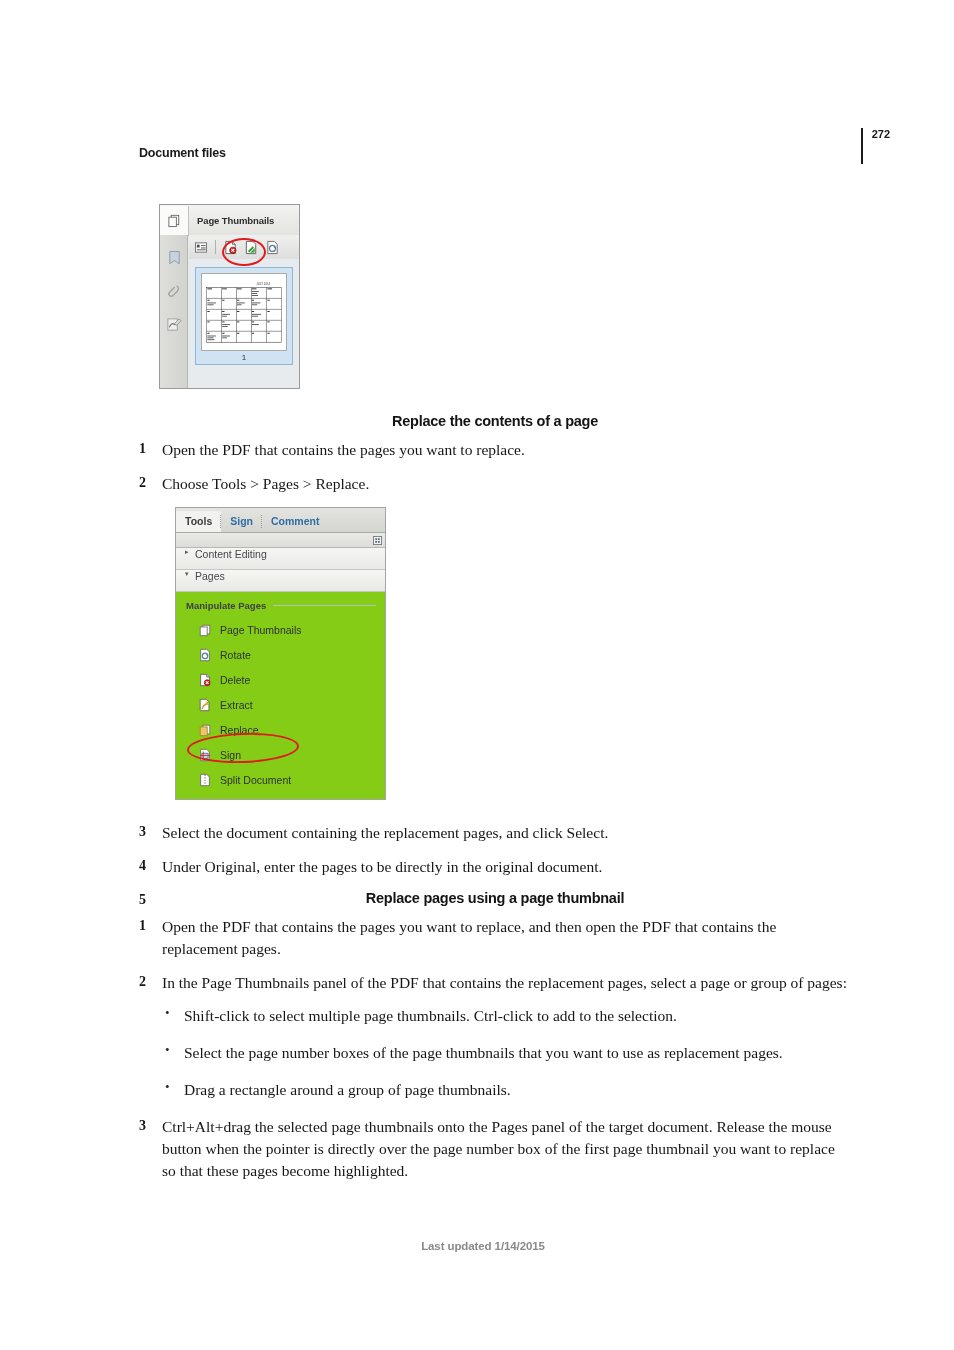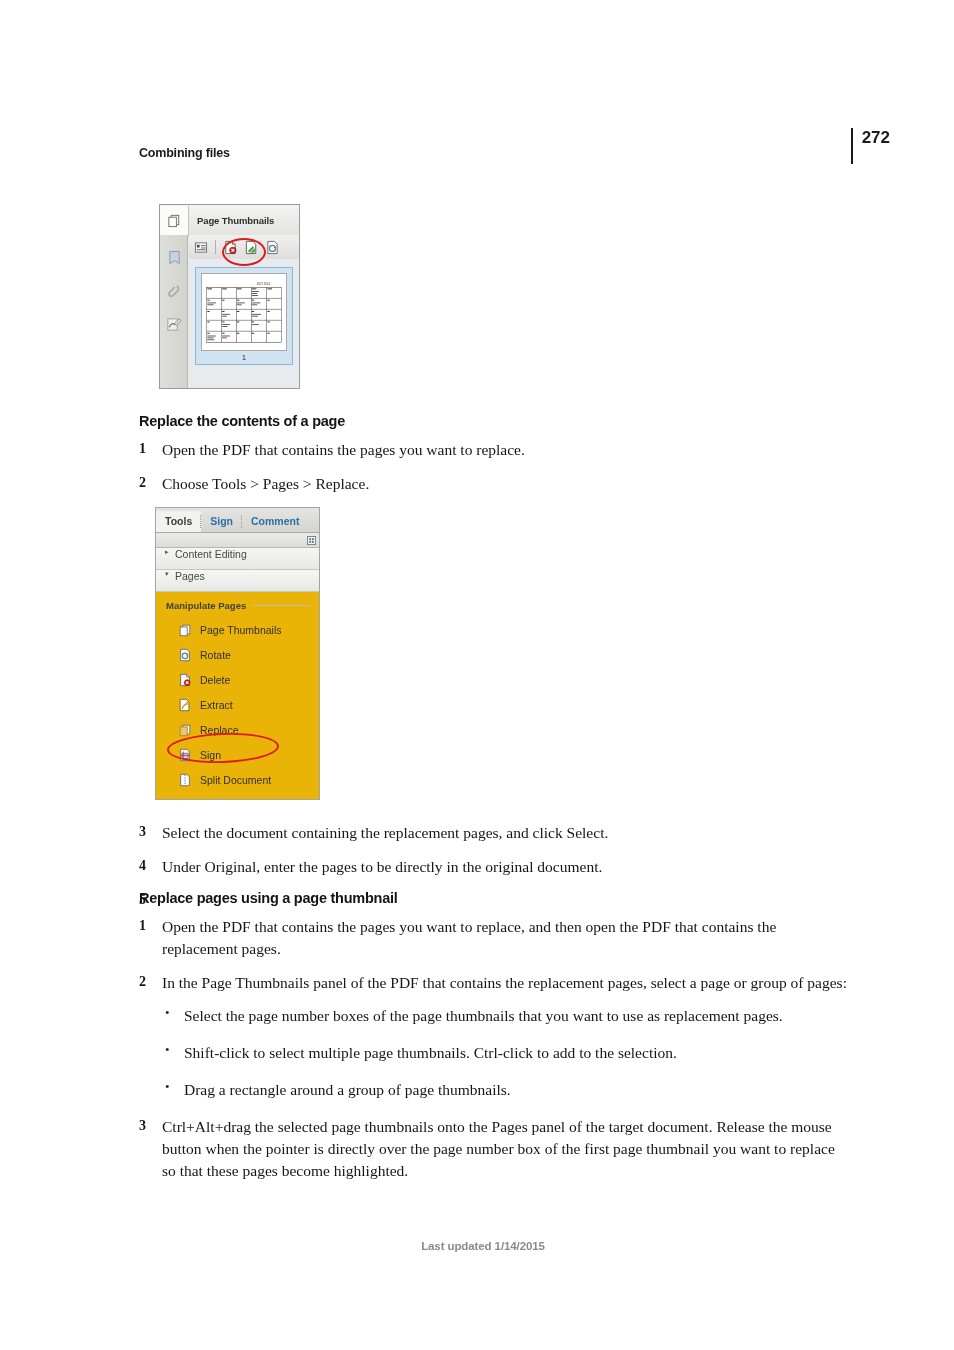--- a/index.html
+++ b/index.html
@@ -43,41 +43,42 @@
     height: 36px;
   }
   .header-rule {
     width: 2px;
     background: #1a1a1a;
     margin-right: 9px;
   }
   .header-pageno {
     font-family: "Liberation Sans", sans-serif;
     font-weight: bold;
-    font-size: 17px;
+    font-size: 11px;
     color: #1a1a1a;
     line-height: 1;
     padding-top: 1px;
   }
 
   
   .content {
     position: absolute;
     left: 139px;
     top: 200px;
     width: 712px;
   }
 
   h2.section-heading {
     font-family: "Liberation Sans", sans-serif;
     font-size: 14.5px;
     font-weight: bold;
     letter-spacing: -0.25px;
     color: #141414;
     margin: 0 0 10px 0;
+    text-align: center;
   }
   .heading-spacer-top { margin-top: 26px; }
 
   ol.steps {
     list-style: none;
     margin: 0;
     padding: 0;
   }
   ol.steps > li {
     position: relative;
@@ -231,22 +232,22 @@
   #fig1-circle {
     left: 62px;
     top: 33px;
     width: 40px;
     height: 24px;
   }
 
   
   .fig2 {
     position: relative;
-    width: 165px;
-    margin: 6px 0 22px 16px;
+    width: 211px;
+    margin: 6px 0 22px 36px;
     background: #f4f4f2;
     border: 1px solid #a4a4a0;
     box-sizing: border-box;
   }
   .fig2-tabs {
     display: flex;
     align-items: flex-end;
     height: 24px;
     background: linear-gradient(#e4e4e1,#d4d4d0);
     border-bottom: 1px solid #a9a9a5;
@@ -295,21 +296,21 @@
     background: linear-gradient(#f6f6f4,#e8e8e5);
     border-bottom: 1px solid #c6c6c2;
   }
   .acc-tri {
     width: 10px;
     font-size: 7px;
     color: #5a5a5a;
     line-height: 1;
   }
   .fig2-body {
-    background: #eab308;
+    background: #84cc16;
     padding: 8px 0 7px 0;
   }
   .group-label {
     display: flex;
     align-items: center;
     padding: 0 9px 0 10px;
     font-family: "Liberation Sans", sans-serif;
     font-size: 9.5px;
     font-weight: bold;
     color: #3f4143;
@@ -359,21 +360,21 @@
     font-size: 11.5px;
     font-weight: bold;
     color: #8a8a8a;
     letter-spacing: -0.1px;
   }
 </style>
 </head>
 <body>
 
 <div class="page-header">
-  <div class="header-title">Combining files</div>
+  <div class="header-title">Document files</div>
   <div class="header-page-wrap">
     <div class="header-rule"></div>
     <div class="header-pageno">272</div>
   </div>
 </div>
 
 <div class="content">
 
   <div class="fig1">
     <div class="fig1-titlebar">
@@ -662,22 +663,22 @@
 
   <ol class="steps">
     <li>
       <span class="num">1</span>
       <span>Open the PDF that contains the pages you want to replace, and then open the PDF that contains the replacement pages.</span>
     </li>
     <li>
       <span class="num">2</span>
       <span>In the Page Thumbnails panel of the PDF that contains the replacement pages, select a page or group of pages:</span>
       <ul class="bullets">
+        <li>Shift-click to select multiple page thumbnails. Ctrl-click to add to the selection.</li>
         <li>Select the page number boxes of the page thumbnails that you want to use as replacement pages.</li>
-        <li>Shift-click to select multiple page thumbnails. Ctrl-click to add to the selection.</li>
         <li>Drag a rectangle around a group of page thumbnails.</li>
       </ul>
     </li>
     <li>
       <span class="num">3</span>
       <span>Ctrl+Alt+drag the selected page thumbnails onto the Pages panel of the target document. Release the mouse button when the pointer is directly over the page number box of the first page thumbnail you want to replace so that these pages become highlighted.</span>
     </li>
   </ol>
 
 </div>

